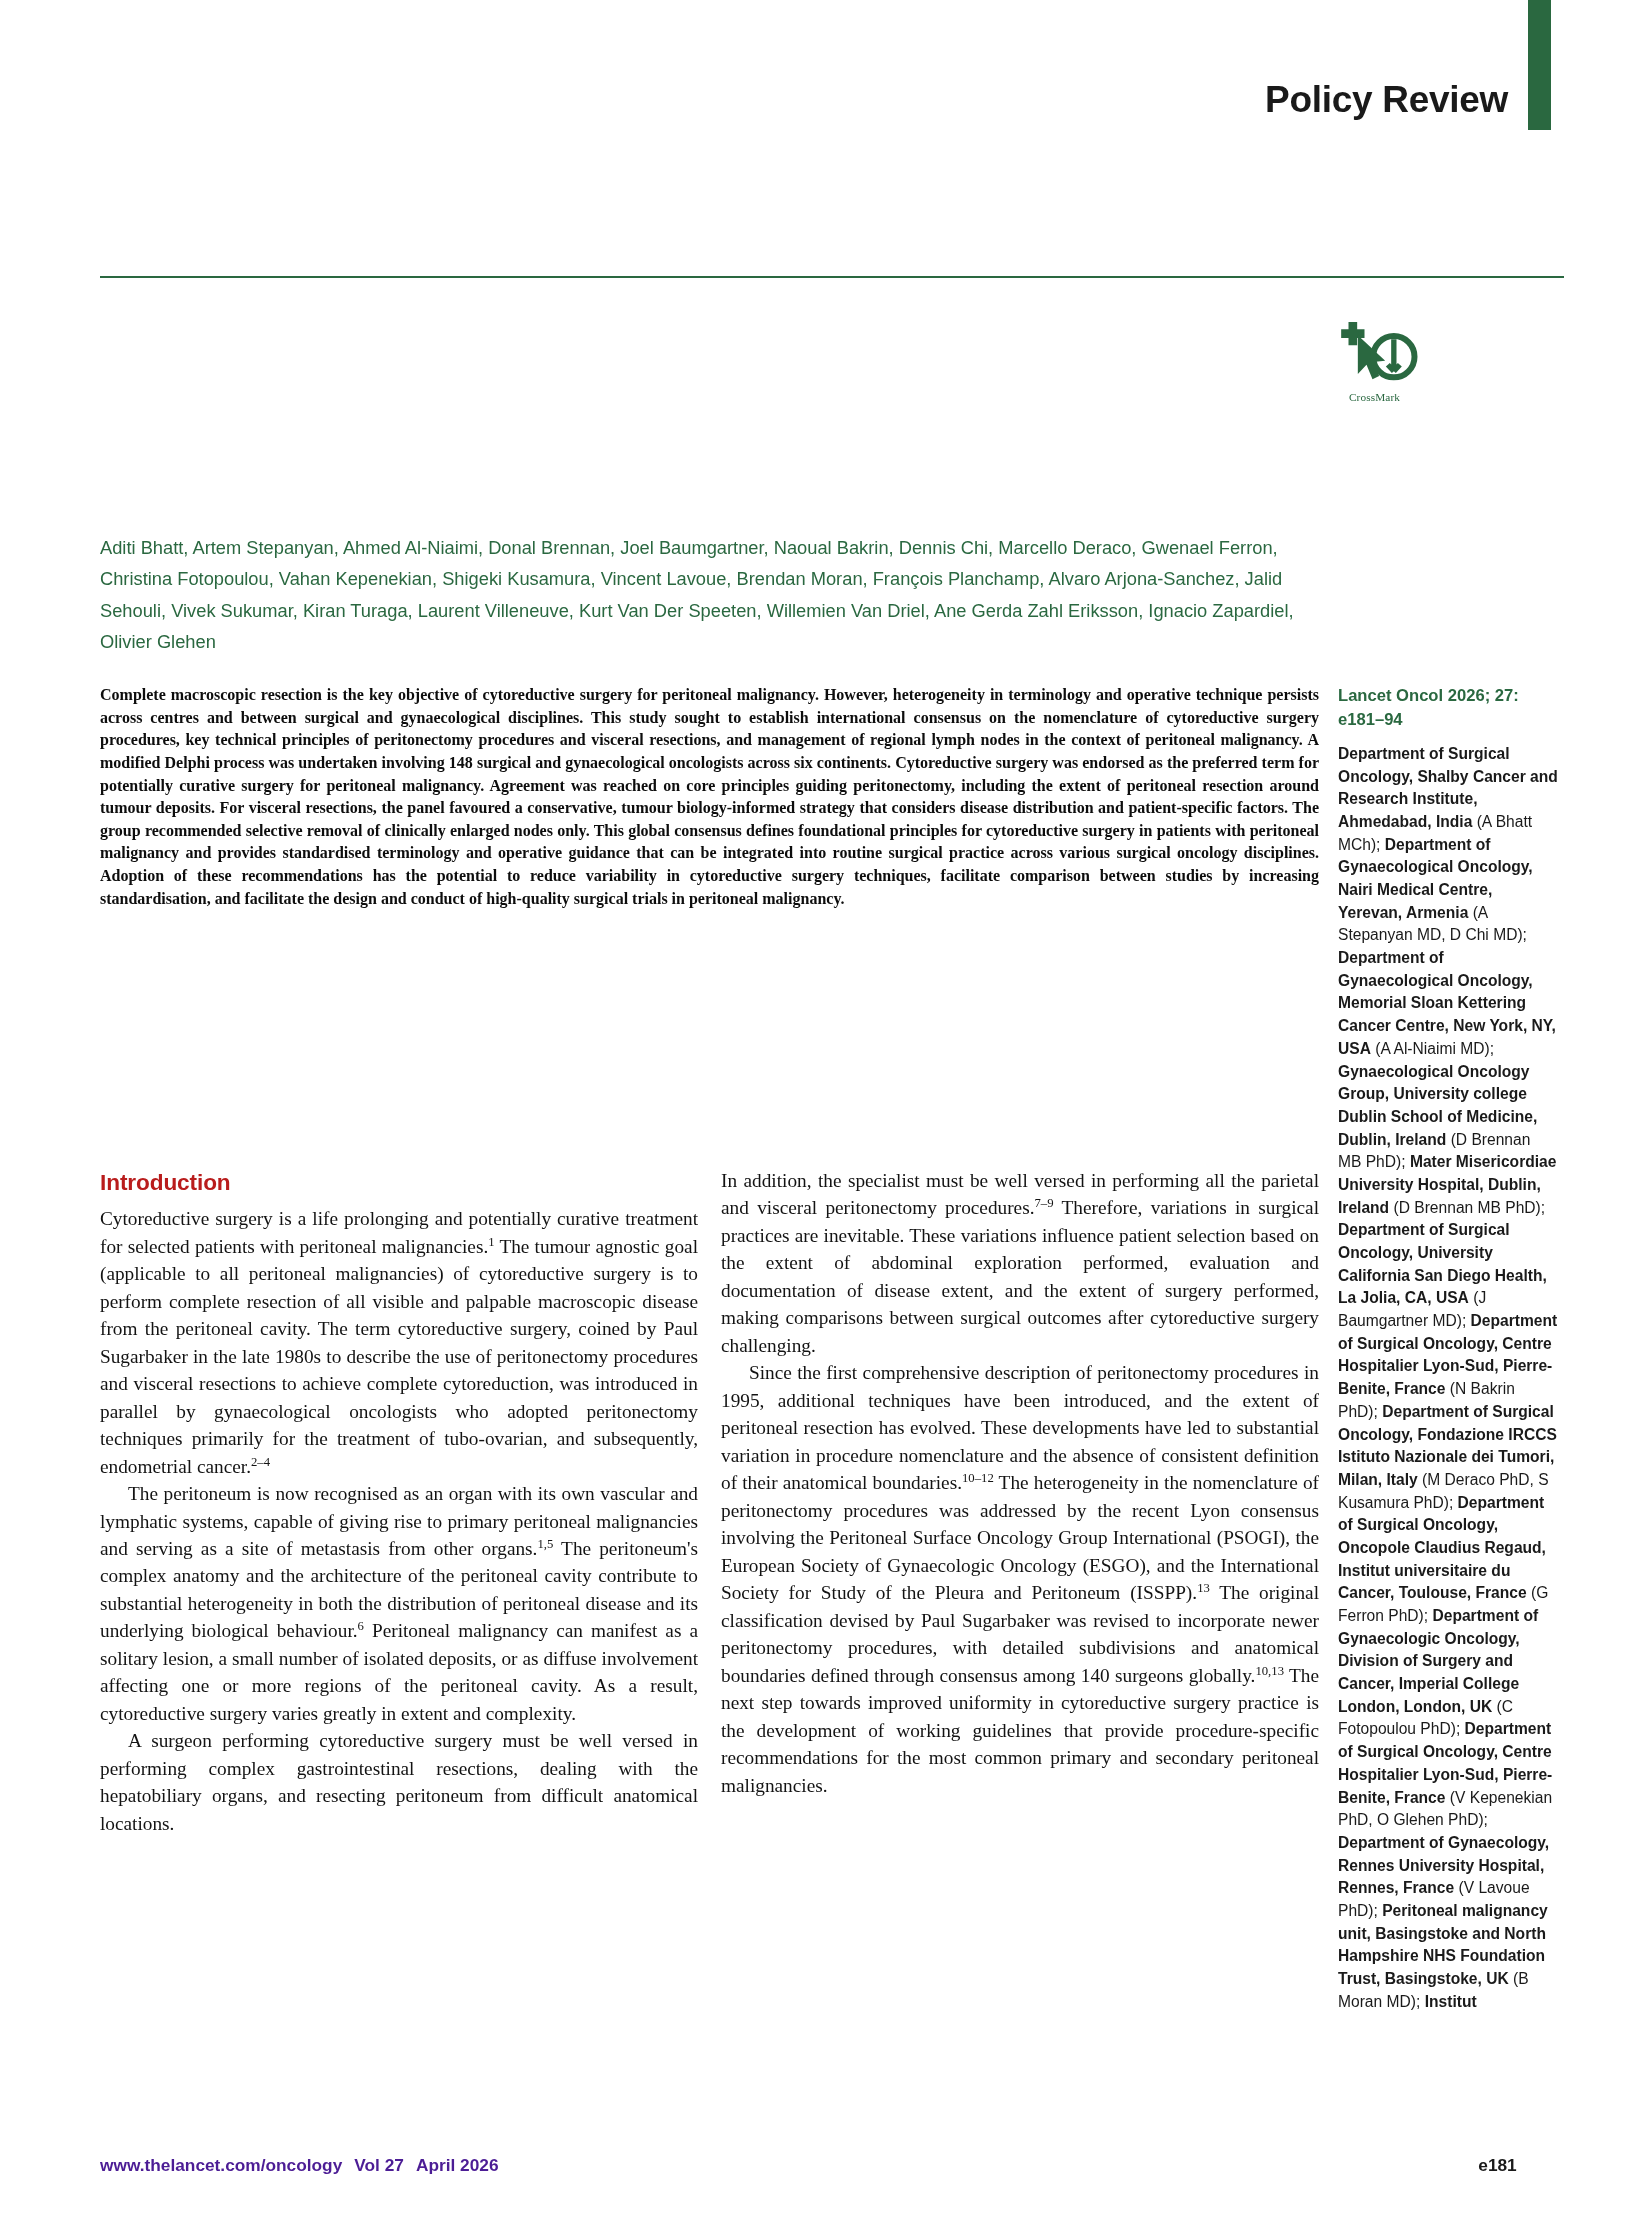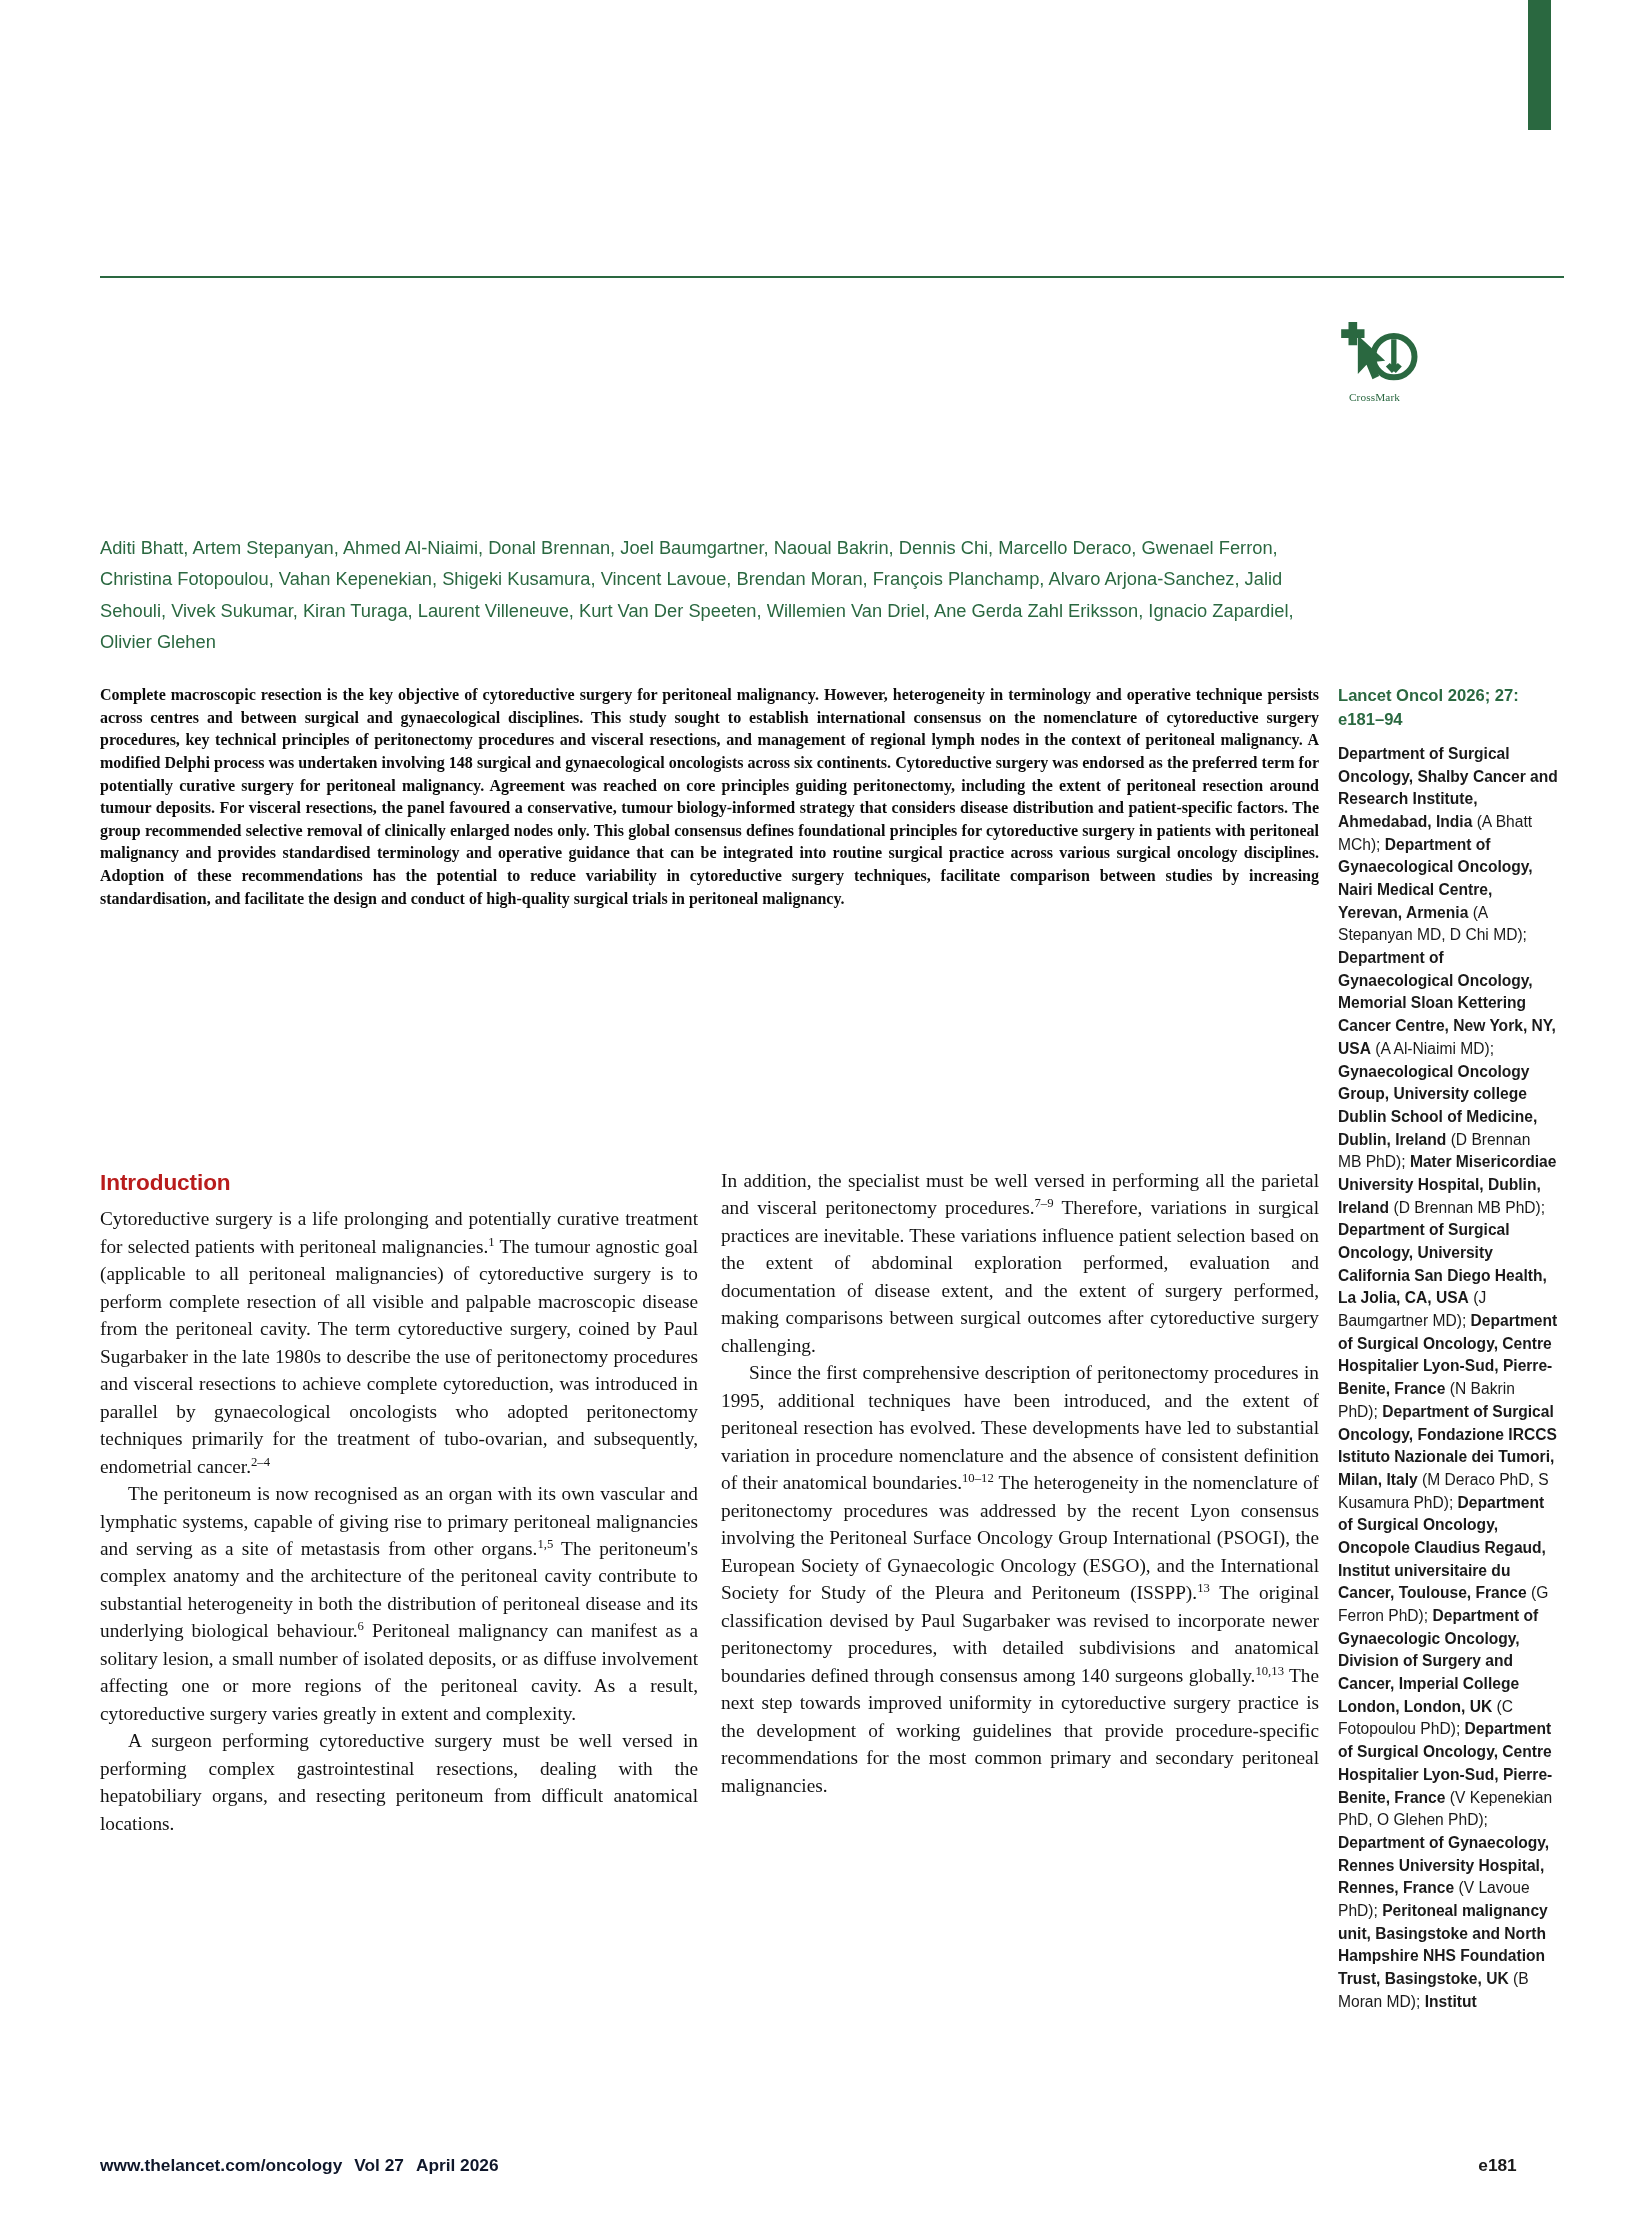--- a/index.html
+++ b/index.html
@@ -163,21 +163,21 @@
   .affil span.plain { font-weight: normal; }
 
   
   .footer-left {
     position: absolute;
     top: 2155px;
     left: 100px;
     font-family: "Liberation Sans", sans-serif;
     font-weight: bold;
     font-size: 17.3px;
-    color: #0f172a;
+    color: #4c1d95;
   }
   .footer-left .url { font-weight: bold; }
   .footer-left .vol { margin-left: 12px; }
   .footer-right {
     position: absolute;
     top: 2155px;
     left: 1431px;
     width: 133px;
     text-align: center;
     font-family: "Liberation Sans", sans-serif;
@@ -185,20 +185,21 @@
     font-size: 17.3px;
     color: #1a1a1a;
   }
 </style>
 </head>
 <body>
 
 <div class="page">
 
   <div class="green-bar"></div>
+  <div class="running-head">Policy Review</div>
 
   <div class="top-rule"></div>
 
 
   <div class="crossmark">
     <svg width="87" height="80" viewBox="0 0 130 120" xmlns="http://www.w3.org/2000/svg">
 
       <path d="M26 6 h13 v11 h11 v13 h-11 v11 h-13 v-11 h-11 v-13 h11 z" fill="#2a6840"></path>
 
       <path d="M40 26 L40 84 L53 70 L62 92 L72 87 L63 66 L81 64 Z" fill="#2a6840"></path>

